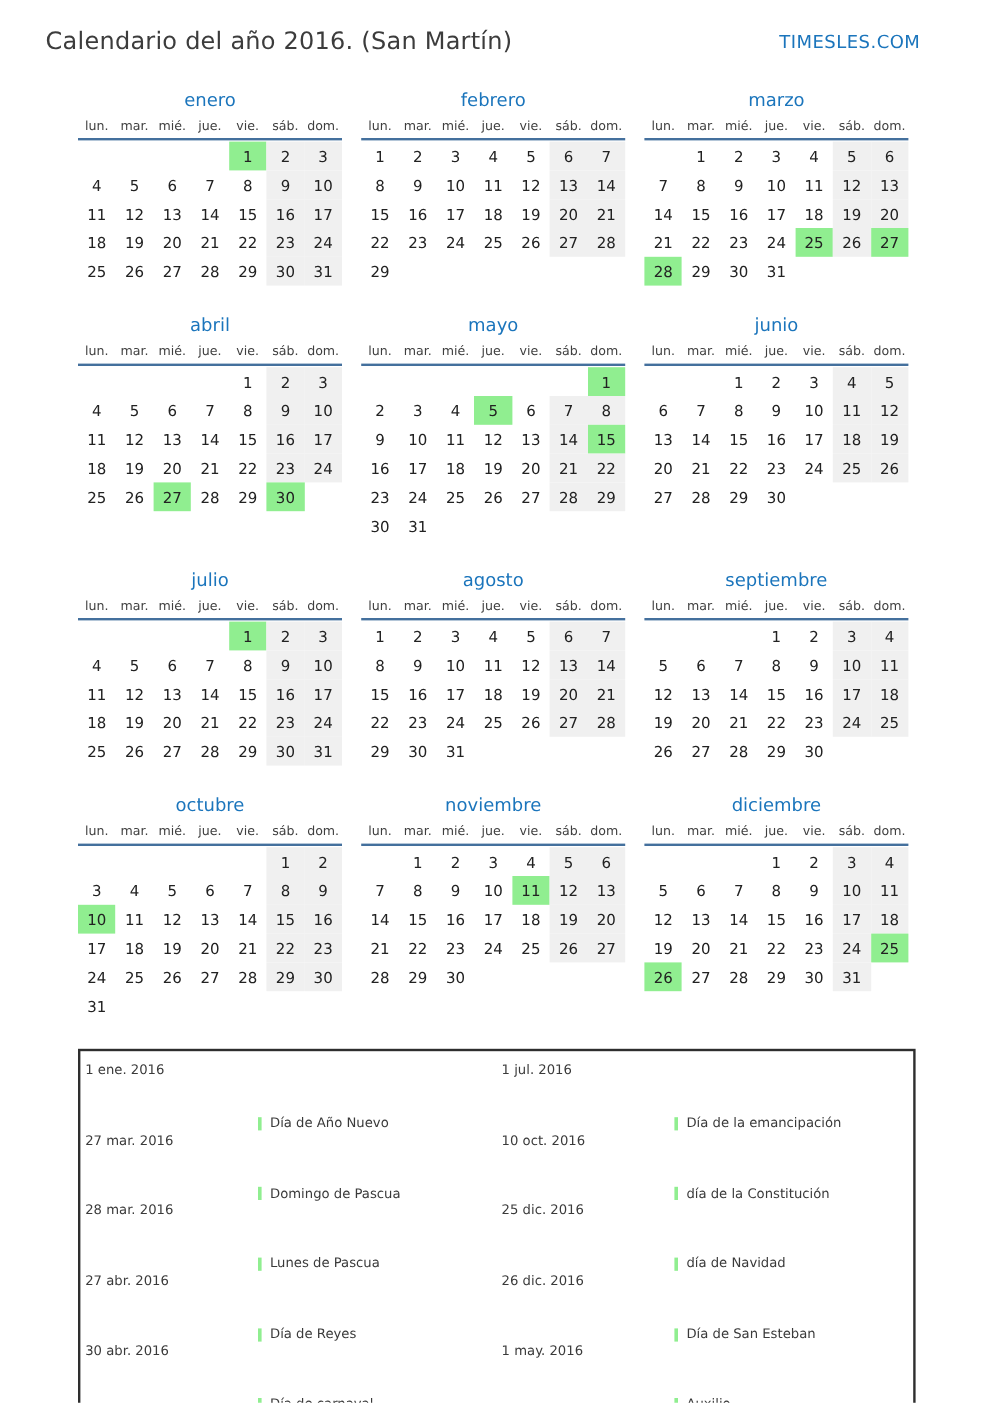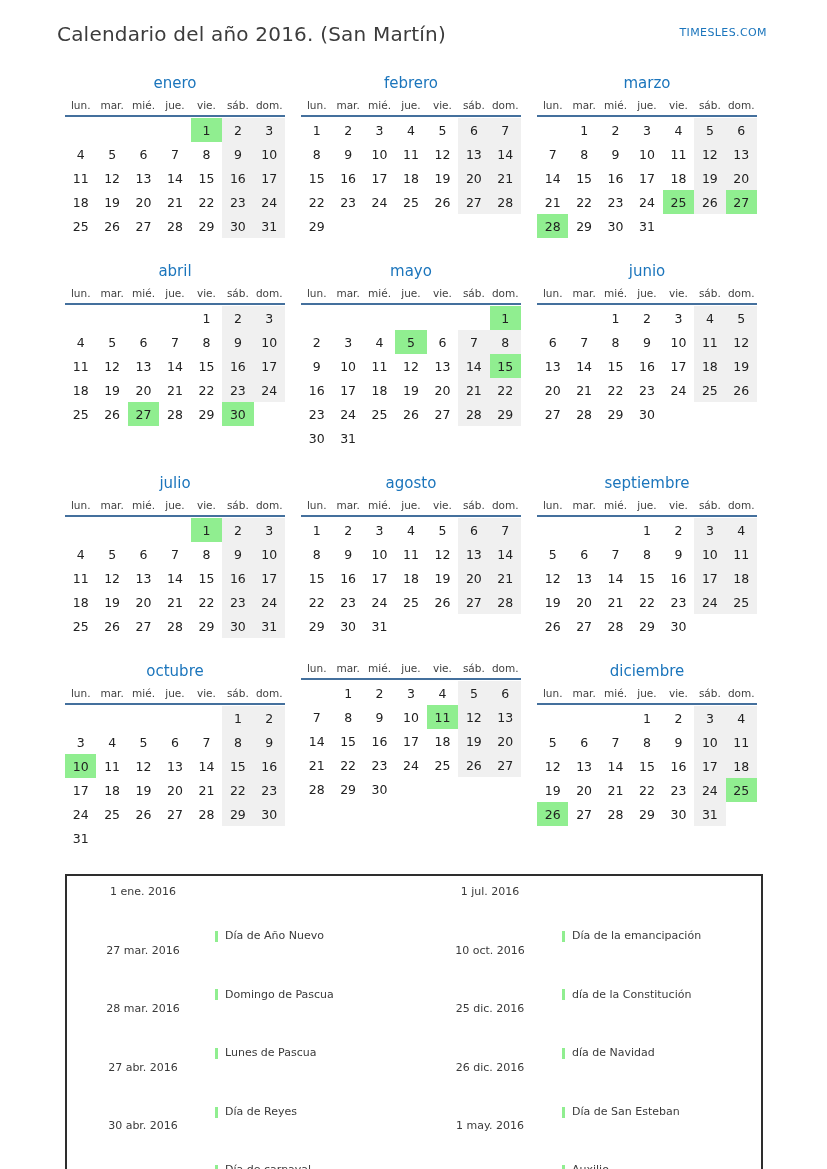--- a/index.html
+++ b/index.html
@@ -3,25 +3,25 @@
 <meta charset="utf-8">
 <style>
   html,body{margin:0;padding:0;}
   body{
     width:827px;height:1169px;background:#ffffff;overflow:hidden;
     font-family:"DejaVu Sans","Liberation Sans",sans-serif;
     color:#222;
   }
   .page-header{
     display:flex;justify-content:space-between;align-items:flex-start;
-    padding:22px 60px 0 57px;
+    padding:22px 60px 0 38px;
   }
   .page-title{font-size:20px;color:#3c3c3c;letter-spacing:0.2px;}
   .site-link{
-    font-size:11px;color:var(--accent_blue,#1b75bc);margin-top:4px;
+    font-size:15px;color:var(--accent_blue,#1b75bc);margin-top:4px;
     text-decoration:none;letter-spacing:0.4px;cursor:pointer;
   }
   .calendar-grid{
     margin:28px 64px 0 65px;
     display:grid;grid-template-columns:repeat(3,220px);
     column-gap:16px;row-gap:24px;align-items:start;
   }
   .month{width:220px;}
   .month-title{
     text-align:center;font-size:15px;color:var(--accent_blue,#1b75bc);
@@ -49,21 +49,21 @@
     margin:24px 64px 0 65px;
     border:2px solid #2e2e2e;
     padding:9px 0 13px 0;
     display:grid;grid-template-columns:1fr 1fr;
   }
   .legend-col{display:flex;flex-direction:column;}
   .legend-row{
     display:grid;grid-template-columns:148px 1fr;
     font-size:11px;line-height:14.6px;color:#3a3a3a;
   }
-  .legend-date{padding-left:4px;white-space:nowrap;text-align:center;}
+  .legend-date{padding-left:4px;white-space:nowrap;}
   .legend-name{display:flex;align-items:center;white-space:nowrap;margin-top:44px;}
   .legend-bar{
     display:inline-block;width:3px;height:11px;
     background:var(--holiday_green,#90ee90);margin-right:7px;flex:0 0 3px;
   }
 </style>
 </head>
 <body>
 
 <div class="page-header">
@@ -570,20 +570,21 @@
         <div class="date-cell">31</div>
         <div class="date-cell"></div>
         <div class="date-cell"></div>
         <div class="date-cell"></div>
         <div class="date-cell"></div>
         <div class="date-cell"></div>
         <div class="date-cell"></div>
       </div>
     </div>
     <div class="month">
+      <div class="month-title">noviembre</div>
       <div class="weekday-row">
         <div class="weekday">lun.</div>
         <div class="weekday">mar.</div>
         <div class="weekday">mié.</div>
         <div class="weekday">jue.</div>
         <div class="weekday">vie.</div>
         <div class="weekday">sáb.</div>
         <div class="weekday">dom.</div>
       </div>
       <div class="dates">

